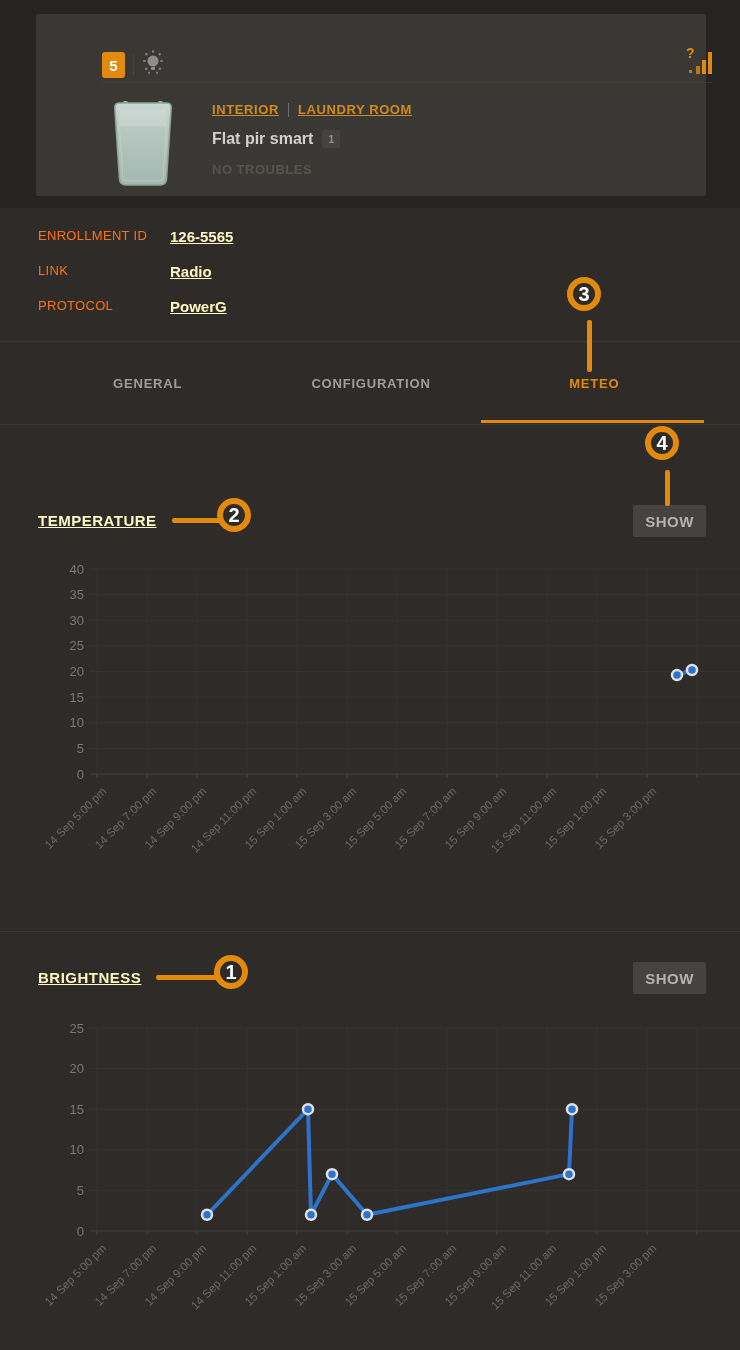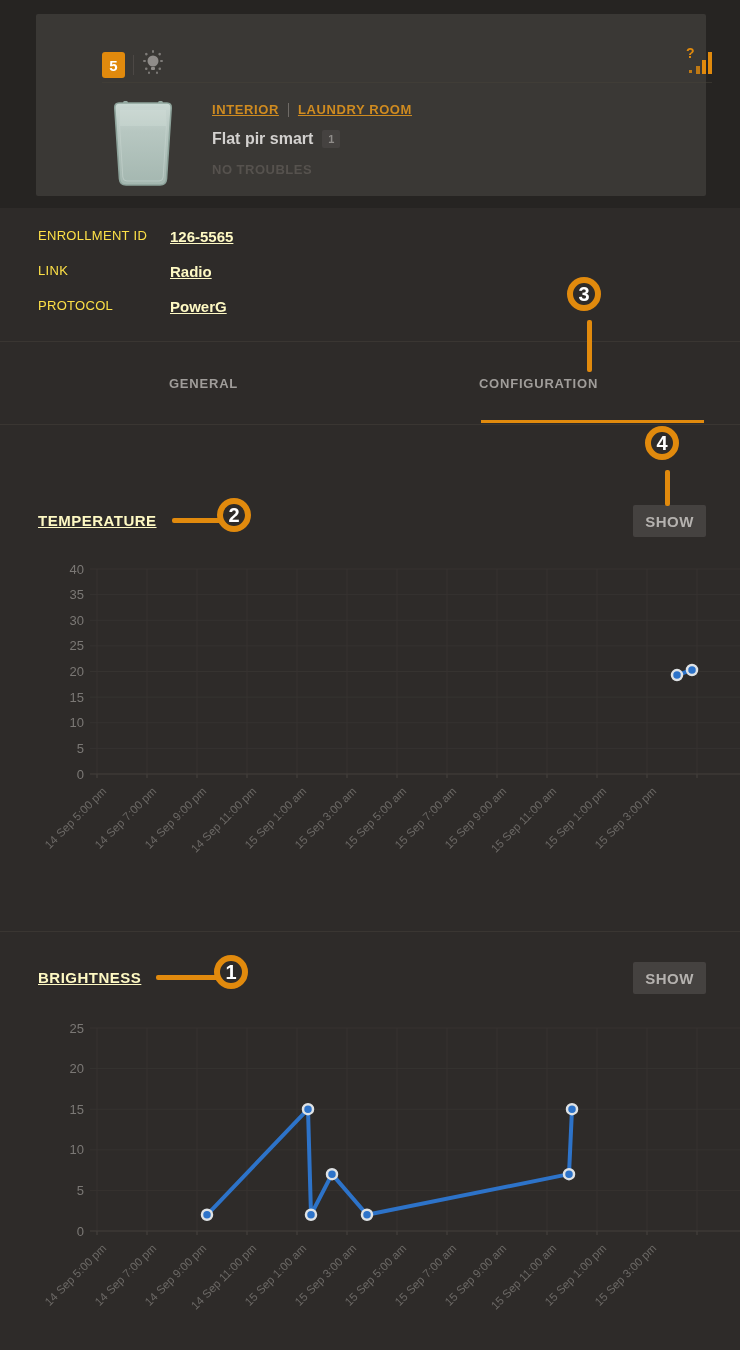--- a/index.html
+++ b/index.html
@@ -31,21 +31,21 @@
   .device-info { left:176px; top:88px; }
   .loc-row { font-size:13px; font-weight:bold; letter-spacing:.6px; color:#cf8b20; display:flex; align-items:center;text-decoration:underline; }
   .loc-sep { display:inline-block; width:1px; height:14px; background:#6f6b67; margin:0 9px; }
   .dev-name-row { margin-top:13px; font-size:16px; font-weight:bold; color:#d3d1cf; display:flex; align-items:flex-end; }
   .name-badge { margin-left:9px; background:#454240; color:#8f8c89; font-size:11px; font-weight:bold;
     width:18px; height:18px; border-radius:2px; display:flex; align-items:center; justify-content:center; }
   .status-row { margin-top:14px; font-size:13px; font-weight:bold; letter-spacing:.5px; color:#555химmm; color:#56524e; }
 
   
   .detail-row { left:38px; width:600px; height:20px; display:flex; }
-  .detail-label { width:132px; font-size:13px; letter-spacing:.3px; color:#fde047; }
+  .detail-label { width:132px; font-size:13px; letter-spacing:.3px; color:#f97316; }
   .detail-value { font-size:15px; font-weight:bold; color:#fef9c3;text-decoration:underline; }
 
   
   .divider { left:0; width:740px; height:1px; background:#3a3632; }
   .tabs { left:36px; top:342px; width:670px; height:82px; display:flex; }
   .tab { flex:1; display:flex; align-items:center; justify-content:center;
     font-size:13px; font-weight:bold; letter-spacing:.8px; color:#a09d9a; cursor:pointer; }
   .tab.active { color:var(--accent); }
   .tab-underline { left:481px; top:420px; width:223px; height:3px; background:var(--accent); }
 
@@ -147,20 +147,21 @@
 </div>
 <div class="abs detail-row" style="top:298px">
   <span class="detail-label">PROTOCOL</span>
   <span class="detail-value">PowerG</span>
 </div>
 
 <div class="abs divider" style="top:341px"></div>
 <div class="abs tabs">
   <div class="tab">GENERAL</div>
   <div class="tab">CONFIGURATION</div>
+  <div class="tab active">METEO</div>
 </div>
 <div class="abs tab-underline"></div>
 <div class="abs divider" style="top:424px"></div>
 
 <div class="abs section-title" style="left:38px; top:512px;">TEMPERATURE</div>
 <button class="abs show-btn" style="left:633px; top:505px;">SHOW</button>
 <svg class="abs" style="left:0; top:555px;" width="740" height="360">
     <line x1="90" x2="740" y1="219" y2="219" class="grid"></line>
     <text x="84" y="223.5" class="ytick" text-anchor="end">0</text>
     <line x1="90" x2="740" y1="193.375" y2="193.375" class="grid"></line>

